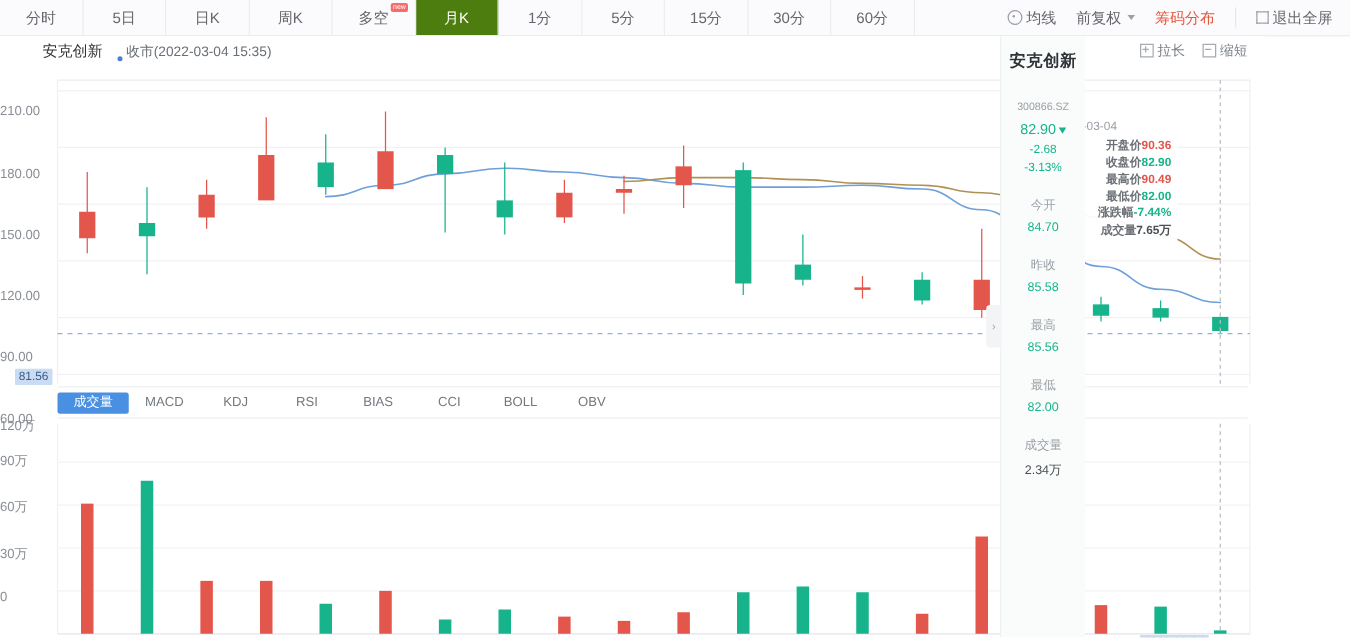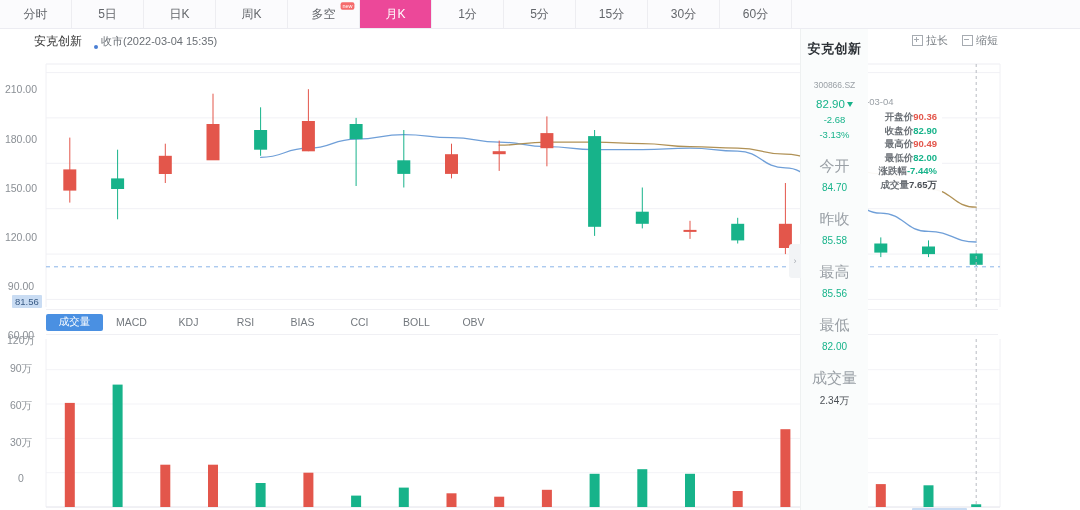--- a/index.html
+++ b/index.html
@@ -27,21 +27,21 @@
   .tb-tab {
     width: 72px; height: 28px;
     display: flex; align-items: center; justify-content: center;
     font-size: 12px; color: #63666b;
     border-right: 1px solid #ededf1;
     position: relative;
     box-sizing: border-box;
     cursor: pointer;
   }
   .tb-tab.active {
-    background: #ec4899; color: #fff; font-weight: normal;
+    background: #4d7c0f; color: #fff; font-weight: normal;
   }
   .tb-tab .newbadge {
     position: absolute;
     top: 2px; right: 4px;
     background: #f56c6c; color: #fff;
     font-size: 6px; line-height: 8px;
     padding: 0px 2px; border-radius: 2px;
     transform: scale(0.92);
   }
   .tb-spacer { flex: 1 1 auto; border-right: none; }
@@ -124,21 +124,21 @@
     letter-spacing: 0.2px;
   }
   .ma5 { color: #3f7fd0; }
   .ma10 { color: #b5832f; }
   .ma20 { color: #b05fd0; }
 
   svg.plot { position: absolute; left: 0; top: 0; }
 
   
   .ylab {
-    position: absolute; font-size: 10.5px; color: #8a8f95; text-align: center;
+    position: absolute; font-size: 10.5px; color: #8a8f95; text-align: left;
     width: 42px; left: 0px;
   }
   .ylab-hl {
     position: absolute; left: 12px;
     background: #c9dcf3; color: #3a5c86;
     font-size: 9.5px; padding: 1px 3px; border-radius: 1px;
   }
 
   
   .ind-tabs {
@@ -202,21 +202,21 @@
   }
   .arrow-down {
     display: inline-block;
     width: 0; height: 0;
     border-left: 3px solid transparent;
     border-right: 3px solid transparent;
     border-top: 5px solid #17b38a;
   }
   .side .schg { font-size: 9.5px; color: #17b38a; margin-top: 4px; }
   .side .block { margin-top: 17px; }
-  .side .blabel { font-size: 15px; color: #9aa0a6; }
+  .side .blabel { font-size: 10px; color: #9aa0a6; }
   .side .bval { font-size: 10px; margin-top: 6px; color: #17b38a; }
   .side .bval.dark { color: #4a4f55; }
 
   .side-handle {
     position: absolute; left: -12px; top: 215px;
     width: 12px; height: 34px;
     background: #f2f4f6;
     border-radius: 3px 0 0 3px;
     display: flex; align-items: center; justify-content: center;
     font-size: 9px; color: #a6abb1; cursor: pointer;
@@ -256,20 +256,43 @@
     <div class="tb-tab">
         <span>15分</span>
       </div>
     <div class="tb-tab">
         <span>30分</span>
       </div>
     <div class="tb-tab">
         <span>60分</span>
       </div>
     <div class="tb-tab tb-spacer"></div>
+    <div class="tb-right">
+      <div class="tb-item">
+        <span class="icon-circle"></span>
+        <span>均线</span>
+      </div>
+      <div class="tb-item">
+        <span>前复权</span>
+        <span class="caret"></span>
+      </div>
+      <div class="tb-item chips">
+        <span>筹码分布</span>
+      </div>
+      <div class="sep"></div>
+      <div class="tb-item">
+        <span class="icon-fs">
+            <span></span>
+            <span></span>
+            <span></span>
+            <span></span>
+          </span>
+        <span>退出全屏</span>
+      </div>
+    </div>
   </div>
 
   <div class="chart-area">
 
     <div class="chart-header">
       <span class="stockname">安克创新</span>
       <span class="quoteinfo">
         <span class="dot-blue"></span>
         <span>收市(2022-03-04 15:35)</span>
       </span>

